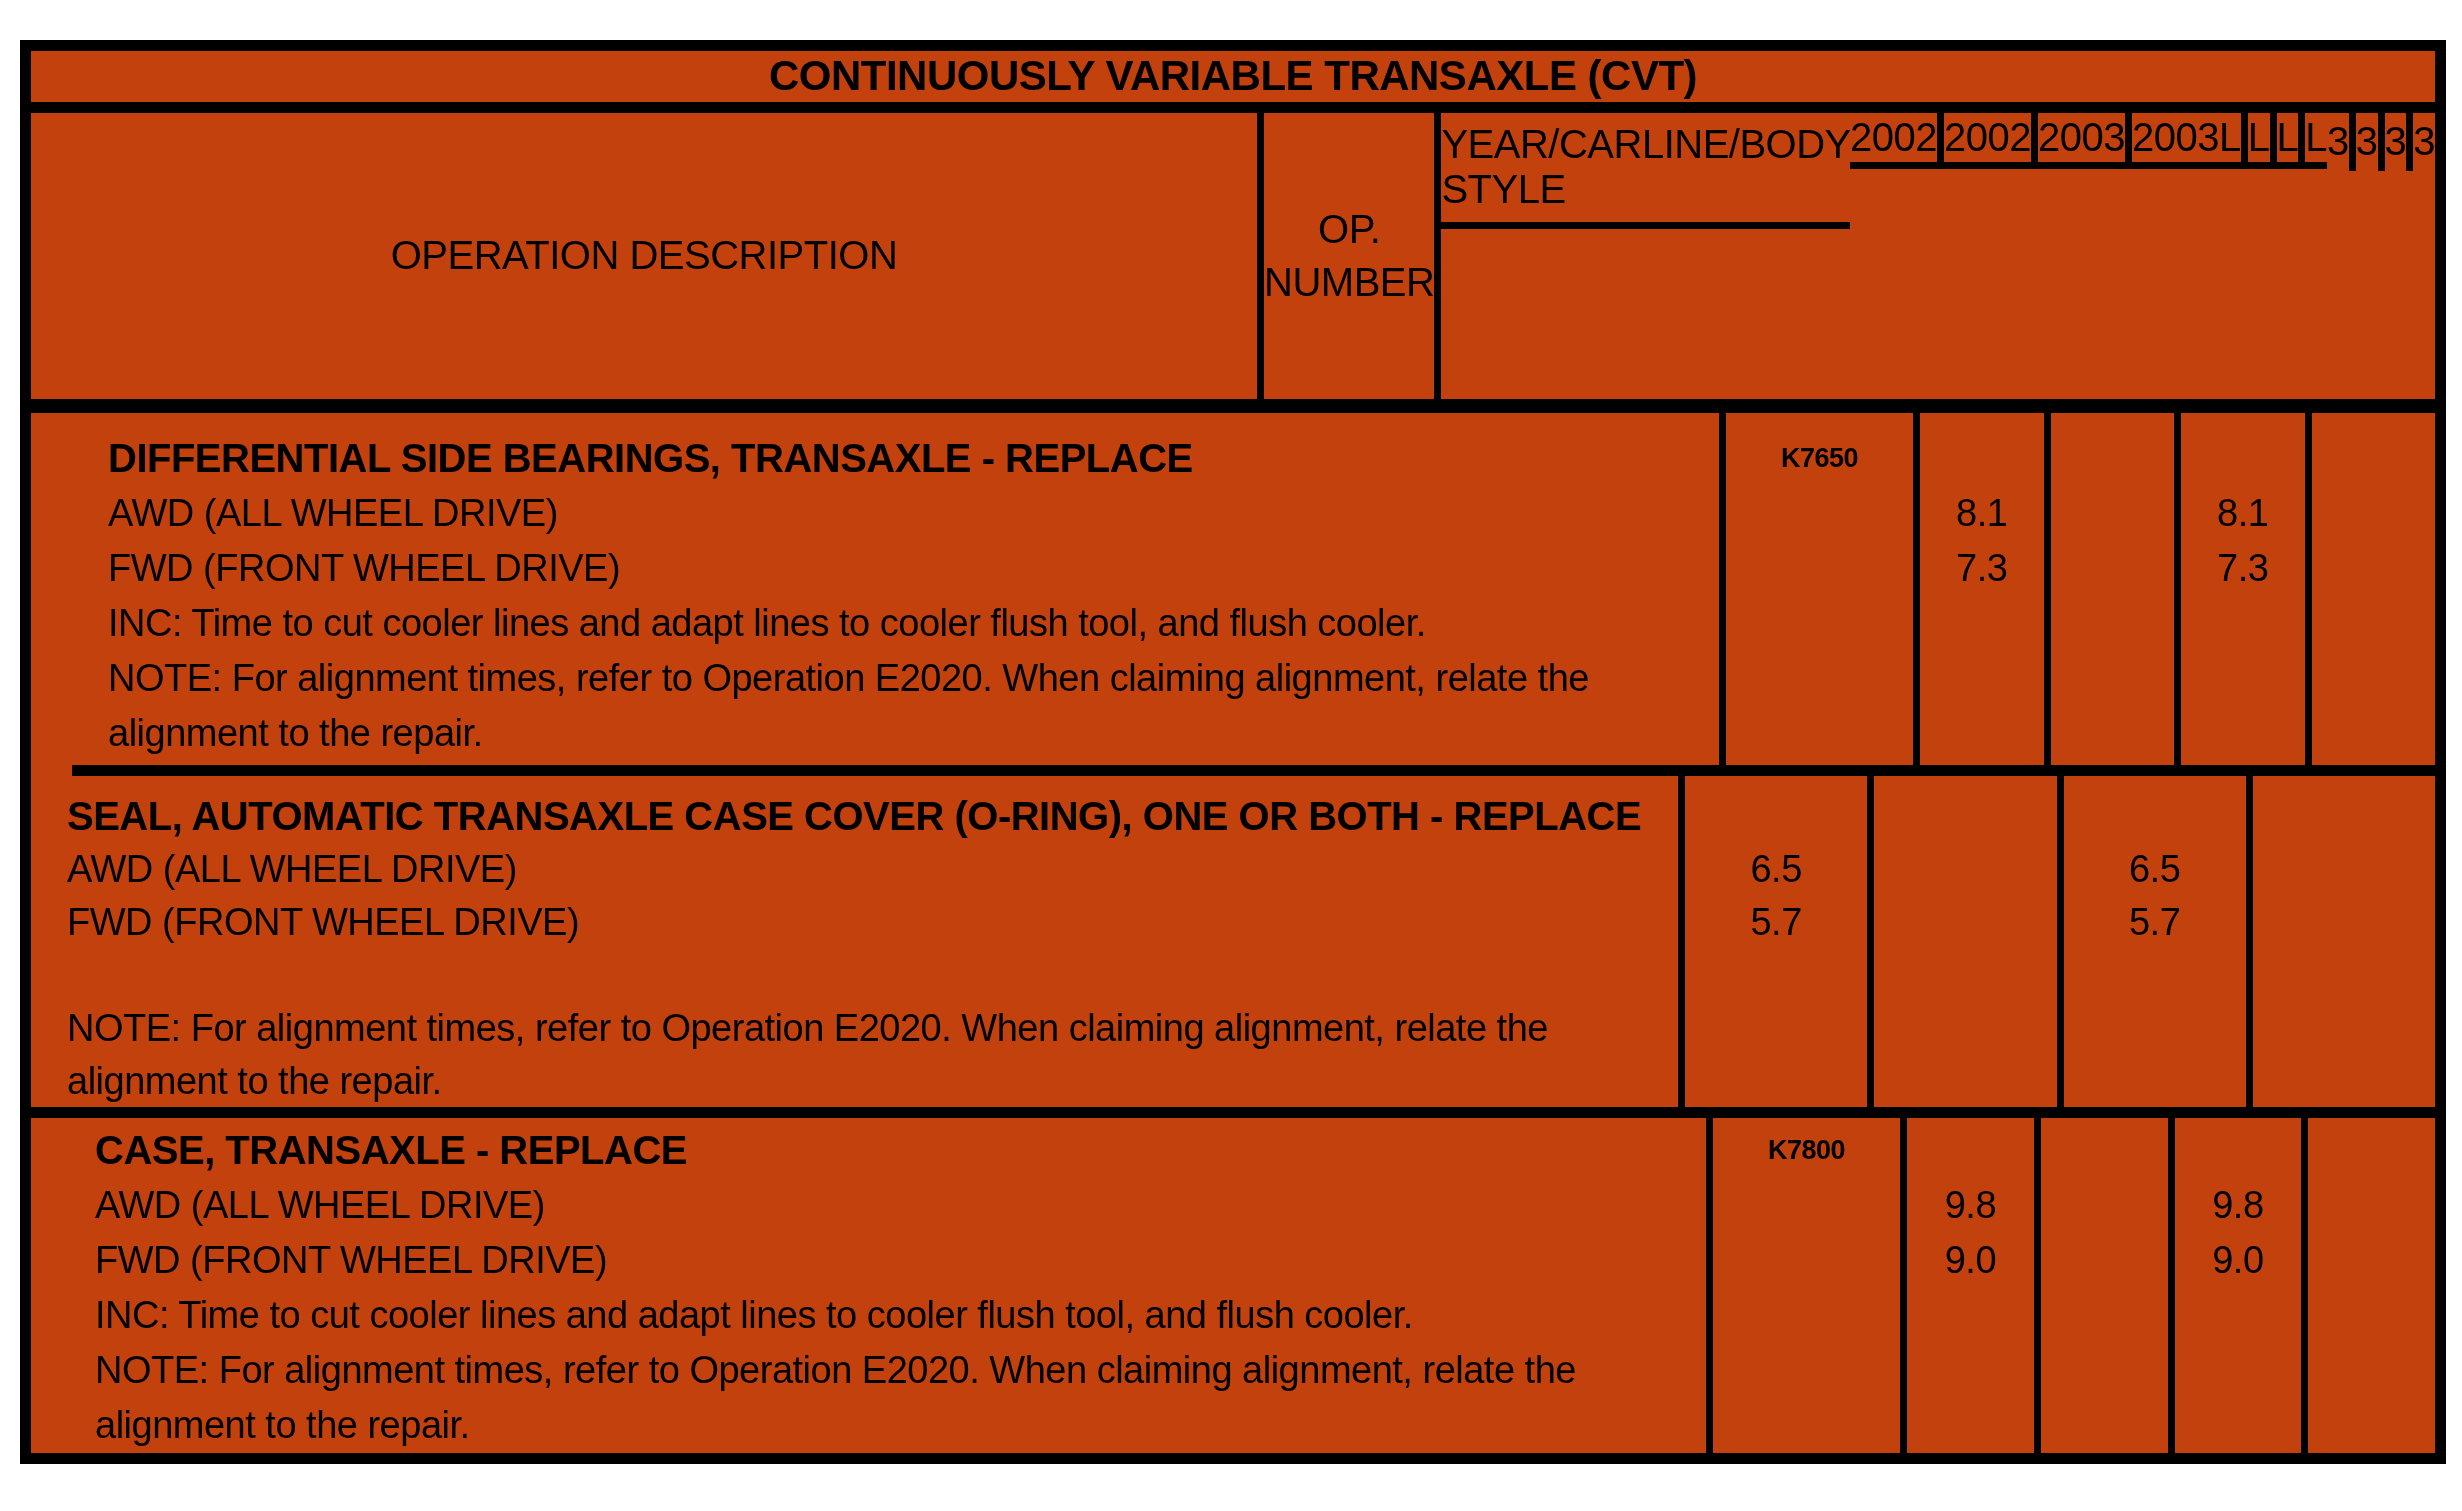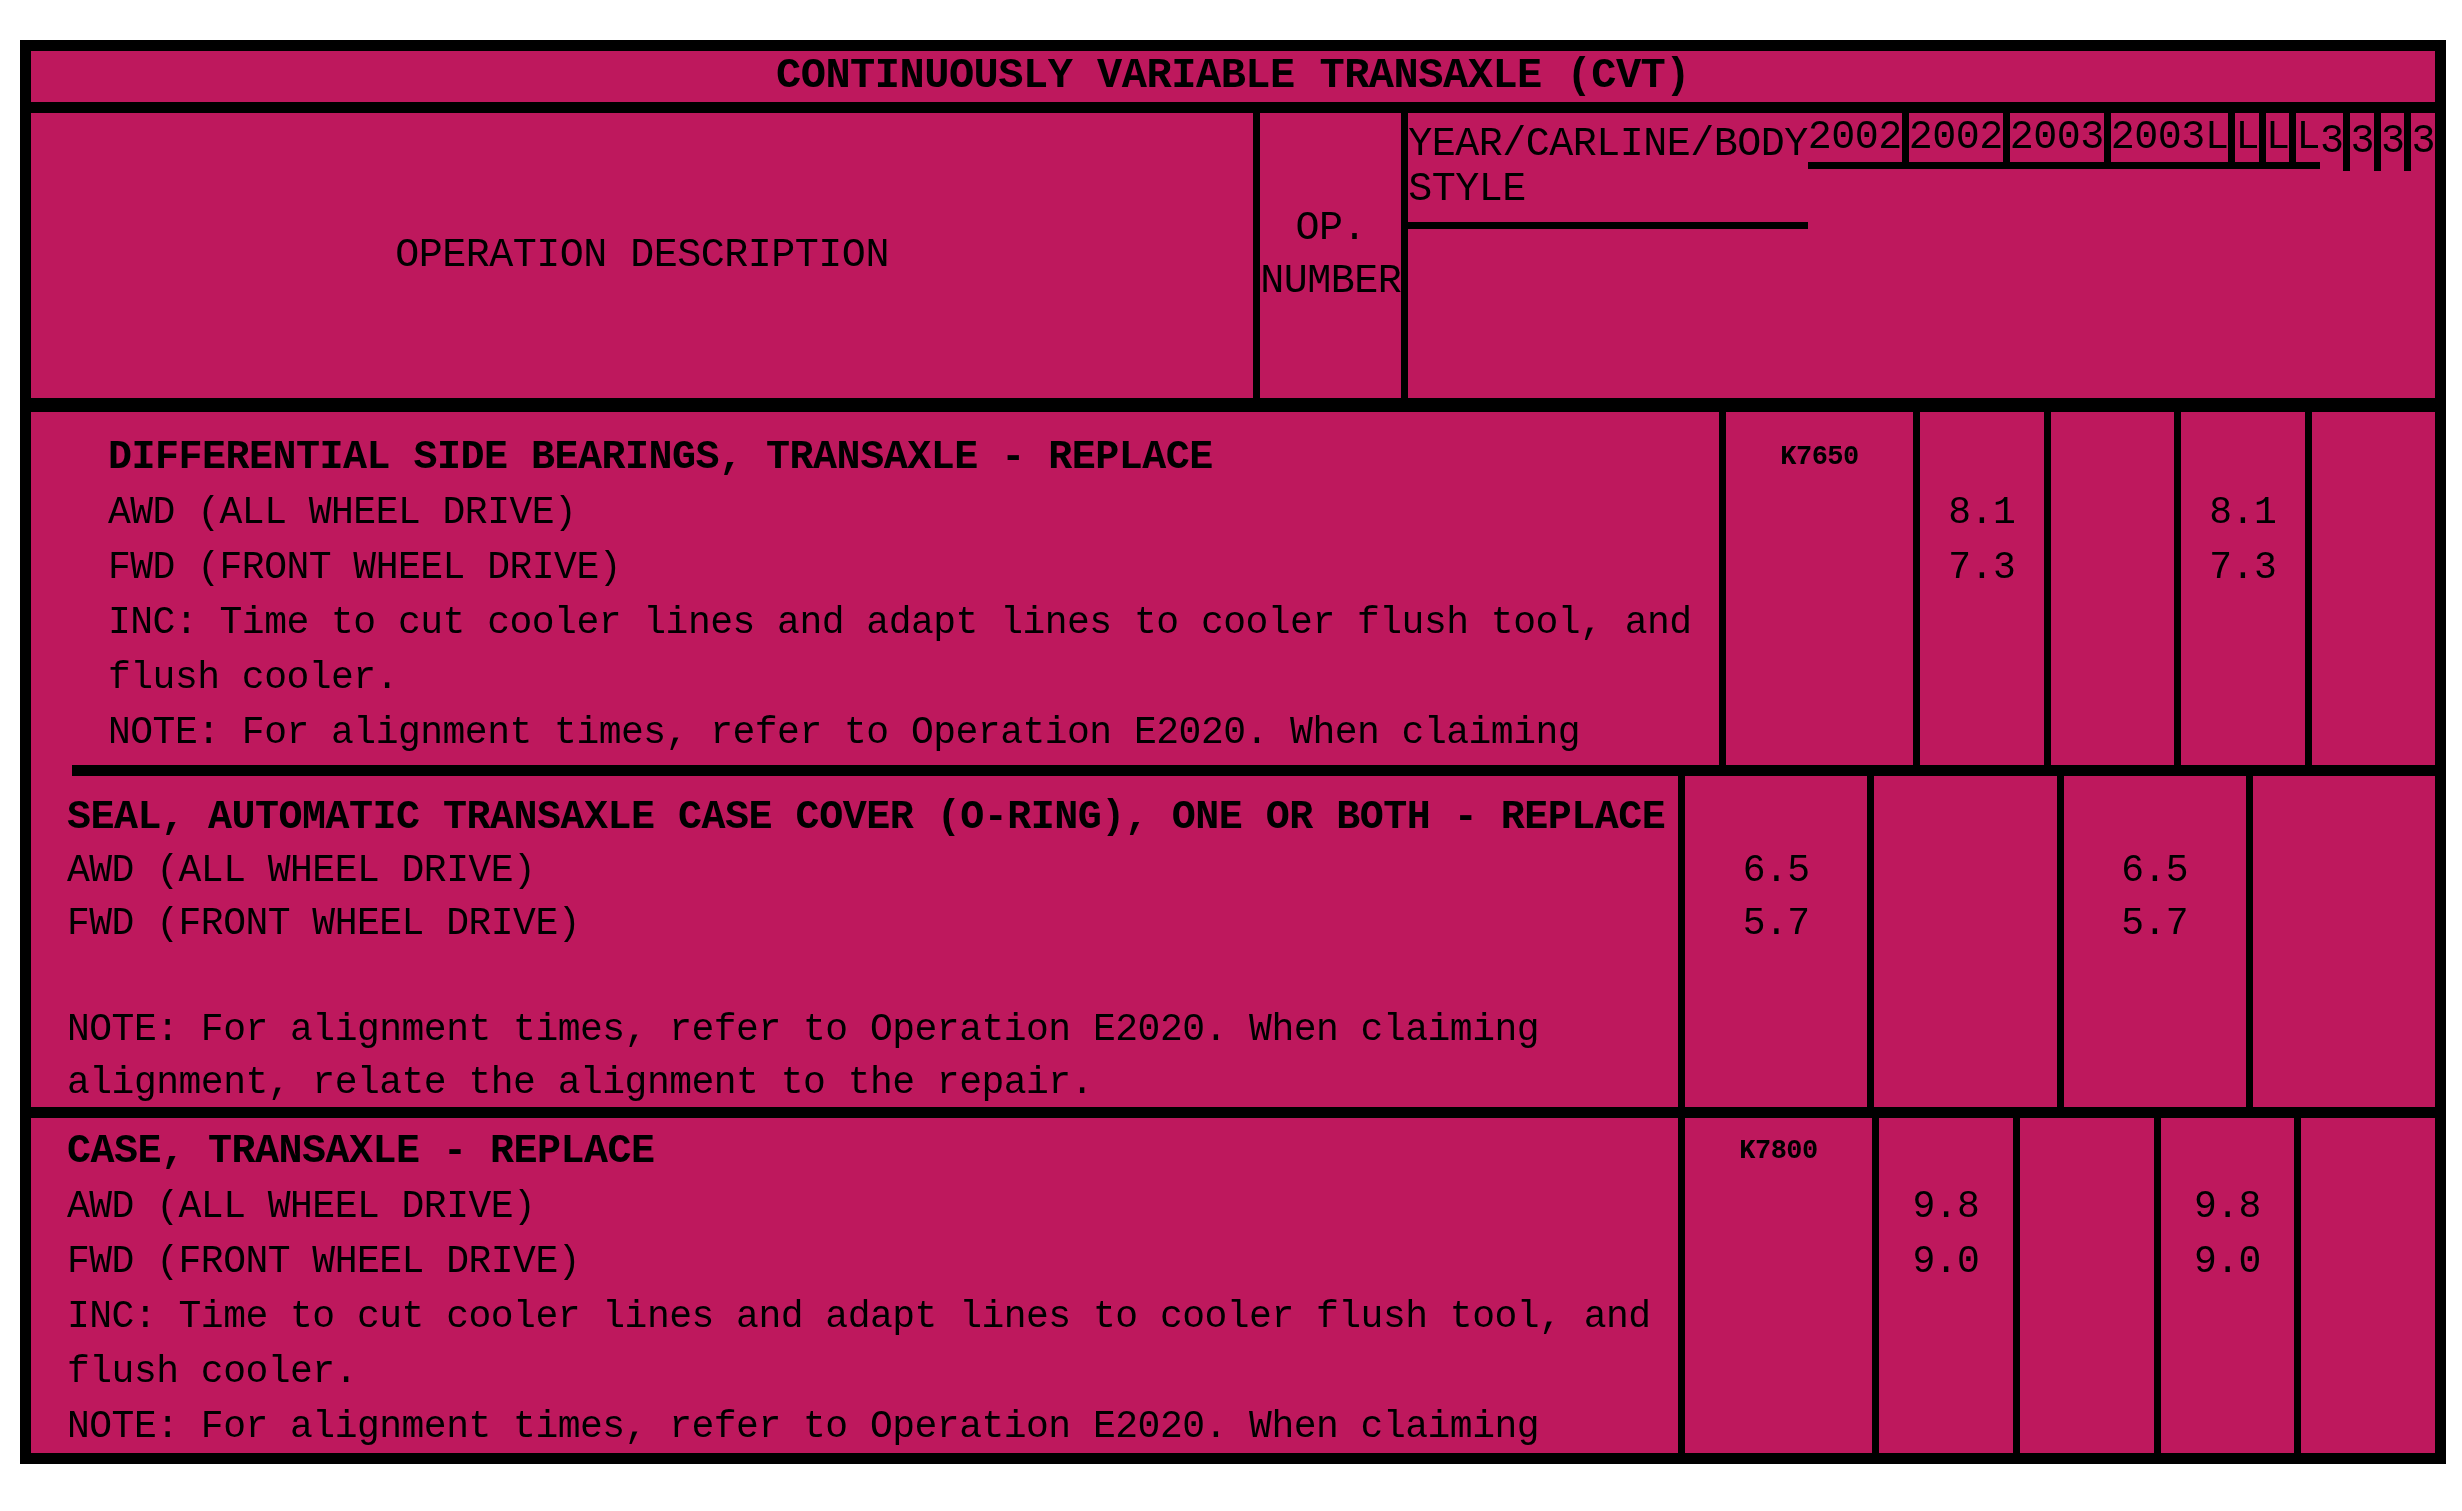--- a/index.html
+++ b/index.html
@@ -23,22 +23,21 @@
   .cvt-table {
     position: absolute;
     left: 20px;
     top: 40px;
     width: 2426px;
     height: 1424px;
     box-sizing: border-box;
     border: 11px solid #000;
     display: flex;
     flex-direction: column;
-    background: #be185d;
-    font-family: Liberation Mono, monospace;
+    background: #c2410c;
   }
   
   .title-row {
     height: 62px;
     box-sizing: border-box;
     border-bottom: 11px solid #000;
     display: flex;
     align-items: center;
     justify-content: center;
     font-weight: bold;
@@ -109,21 +108,21 @@
   .group {
     display: flex;
     box-sizing: border-box;
     border-bottom: 11px solid #000;
     font-size: 38px;
     --lh: 55px;
     --pad: 14.5px;
   }
   .group-1 { height: 364px; margin-left: 41px; --lh: 55px; --pad: 18px; }
   .group-2 { height: 342px; --lh: 53px; --pad: 14.5px; }
-  .group-3 { height: 335px; --lh: 55px; --pad: 5.5px; border-bottom: none; }
+  .group-3 { height: 335px; --lh: 55px; --pad: 5.5px; border-bottom: none; padding-left: 28px; }
   .g-desc {
     width: 1654px;
     box-sizing: border-box;
     border-right: 7.3px solid #000;
     padding: var(--pad) 27px 0 36px;
     overflow: hidden;
   }
   .g-title {
     font-weight: bold;
     font-size: 40px;

